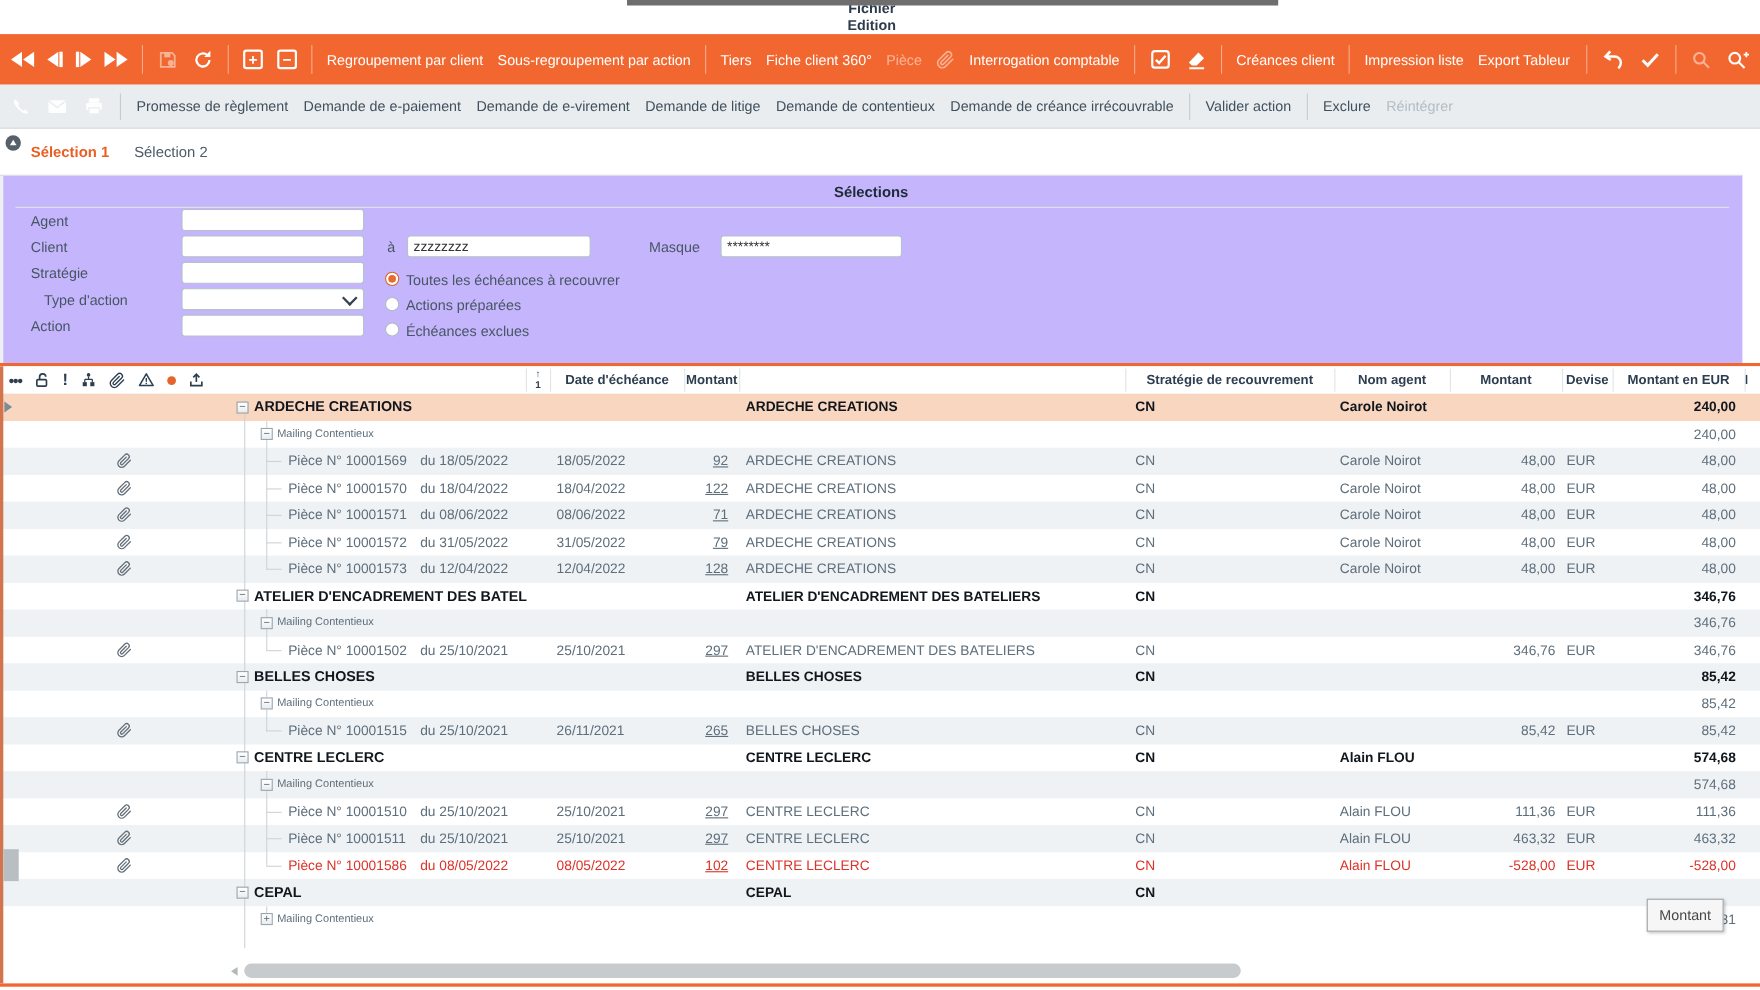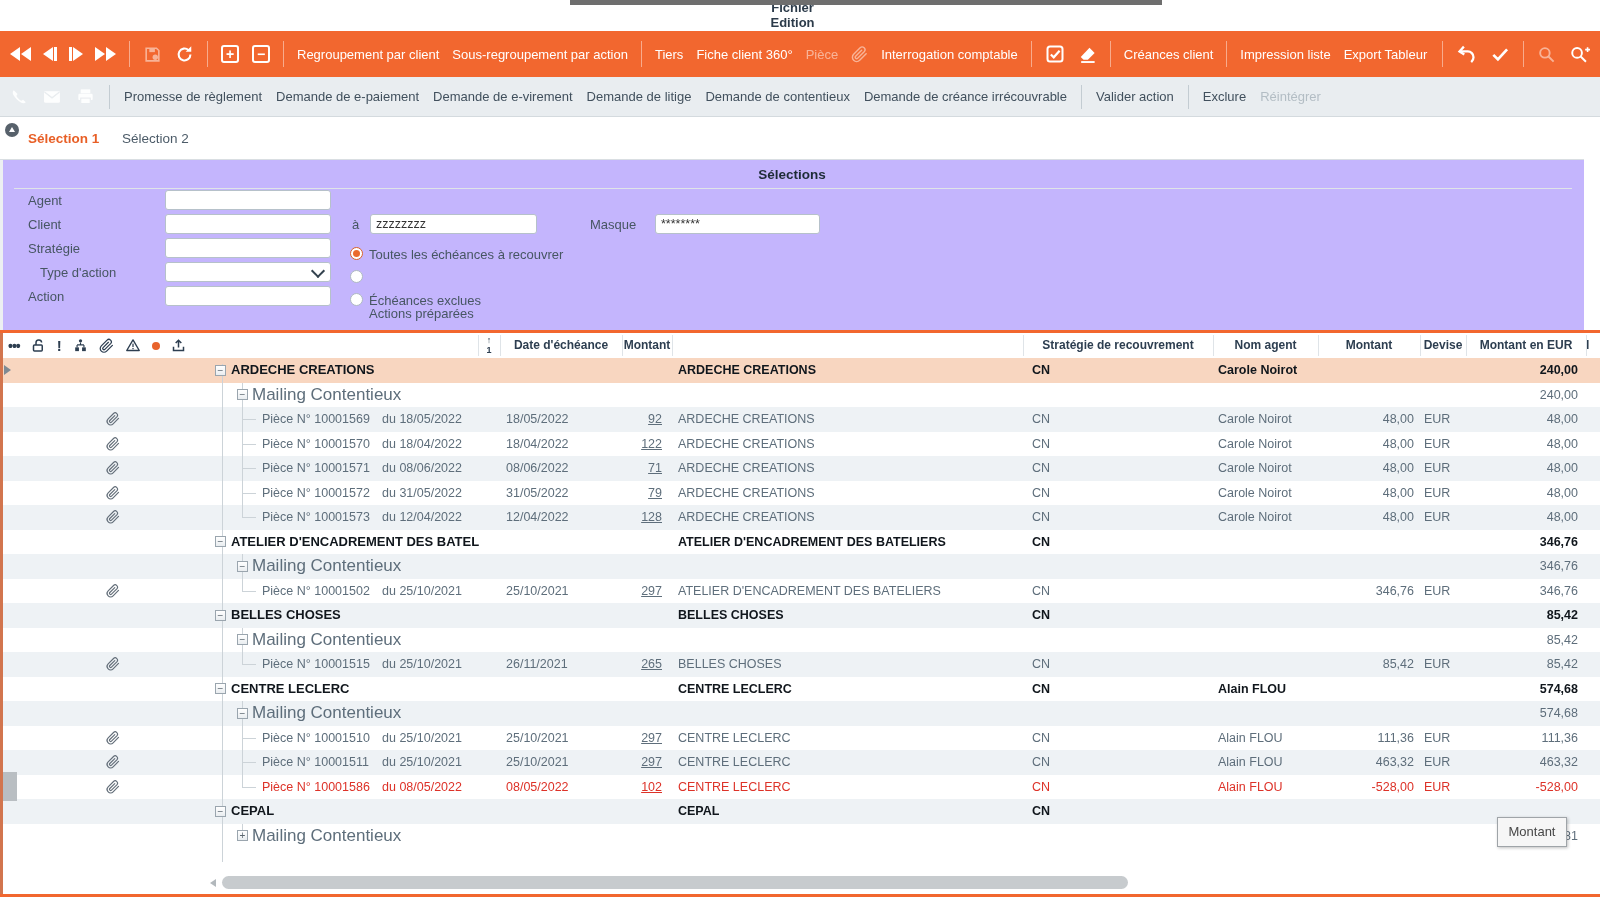--- a/index.html
+++ b/index.html
@@ -77,21 +77,21 @@
   #rows{position:absolute;top:28px;left:0;right:0;}
   .row{position:relative;height:24.5px;background:#fff;}
   .row.stripe{background:#eef2f5;}
   .row.sel{background:#f8d6c0;}
   .cell{position:absolute;top:0;height:24.5px;line-height:24.5px;font-size:12.5px;color:#5e6e7b;white-space:nowrap;}
   .d-date{left:506px;width:110px;} .d-ret{left:622px;width:40px;text-align:right;text-decoration:underline;} .d-cli{left:678px;}
   .d-str{left:1032px;} .d-agt{left:1218px;} .d-mon{left:1318px;width:96px;text-align:right;}
   .d-dev{left:1424px;} .d-eur{left:1466px;width:112px;text-align:right;}
   .row.group .cell{font-weight:bold;color:#10161c;}
   .tlabel{position:absolute;left:231px;top:0;height:24.5px;line-height:24.5px;font-size:13px;font-weight:bold;color:#10161c;white-space:nowrap;}
-  .slabel{position:absolute;left:252px;top:0;height:24.5px;line-height:24.5px;font-size:17px;color:#5e6e7b;white-space:nowrap;}
+  .slabel{position:absolute;left:252px;top:0;height:24.5px;line-height:24.5px;font-size:10px;color:#5e6e7b;white-space:nowrap;}
   .piece{position:absolute;left:262px;} .du{position:absolute;left:382px;}
   .row.red .cell,.row.red .piece,.row.red .du{color:#dd3228;}
   .box{position:absolute;width:11px;height:11px;top:6.5px;border:1px solid #9aa5ae;background:linear-gradient(#ffffff,#e9edf0);
        color:#5c6770;font-size:10px;line-height:9px;text-align:center;z-index:3;box-sizing:border-box;cursor:default;}
   .box.g{left:215px;} .box.s{left:237px;}
   .tline{position:absolute;background:#ccd3d8;z-index:2;}
   .root-line{position:absolute;left:222px;top:6px;width:1px;height:498px;background:#ccd3d8;z-index:1;}
   .selmark{position:absolute;left:4px;top:7px;width:0;height:0;border-left:7px solid #7e8a94;
            border-top:5px solid transparent;border-bottom:5px solid transparent;}
   .clip{position:absolute;left:106px;top:4px;color:#636e79;}
@@ -276,21 +276,21 @@
     <input class="f-input" value="" style="">
     <i class="chev"></i>
   </span>
 
   <span class="f-label" style="top:129px;">Action</span>
   <input class="f-input" style="left: 165px; top: 126px; width: 166px;" value="">
 
   <span class="radio sel" style="top:87px;"></span>
   <span class="r-label" style="top:87px;">Toutes les échéances à recouvrer</span>
   <span class="radio" style="top:110px;"></span>
-  <span class="r-label" style="top:110px;margin-top:36px;">Actions préparées</span>
+  <span class="r-label" style="top:110px;">Actions préparées</span>
   <span class="radio" style="top:133px;"></span>
   <span class="r-label" style="top:133px;">Échéances exclues</span>
 </div>
 
 <div id="grid">
   <div class="g-top"></div>
   <div class="g-left"></div>
   <div class="g-bottom"></div>
 
   <div class="g-head">

